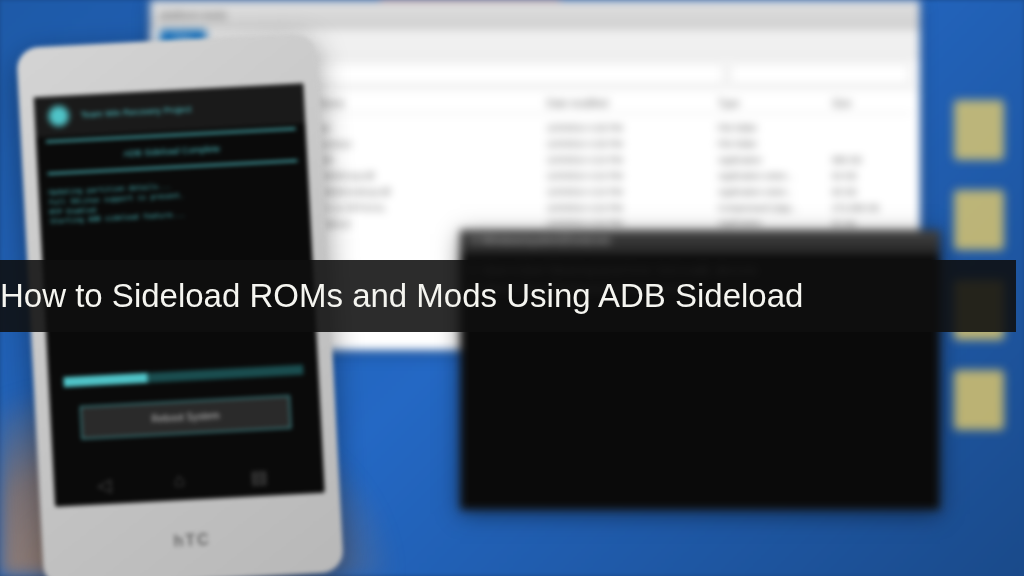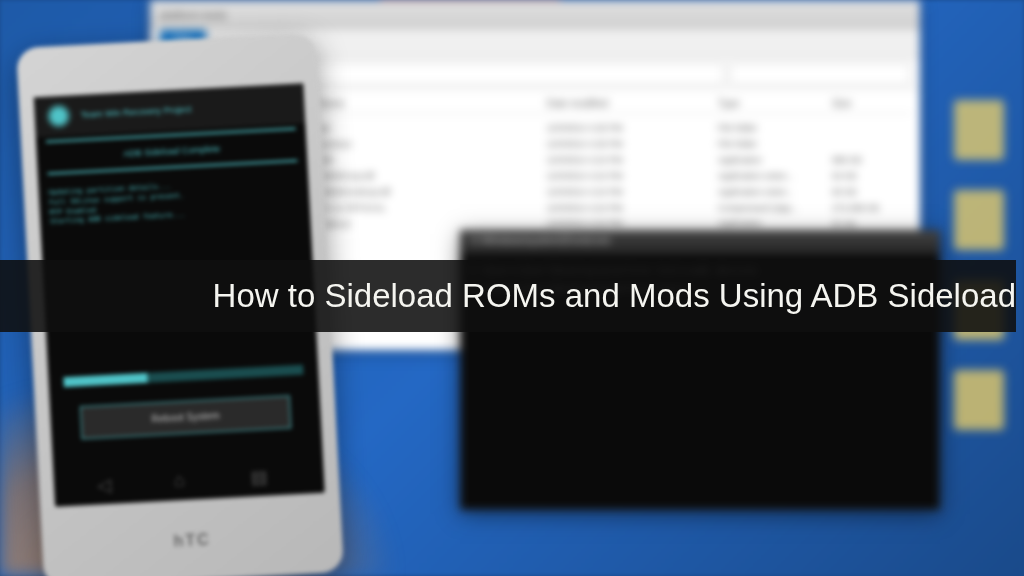--- a/index.html
+++ b/index.html
@@ -303,21 +303,21 @@
     
     .title-overlay {
       position: absolute;
       top: 260px;
       left: 0;
       right: 8px;
       height: 72px;
       background: rgba(15, 15, 15, 0.88);
       display: flex;
       align-items: center;
-      justify-content: flex-end;
+      justify-content: flex-start;
       z-index: 100;
     }
     
     .title-text {
       color: #f5f5f0;
       font-size: 33px;
       font-weight: 400;
       font-family: 'Segoe UI', Arial, sans-serif;
     }
     

